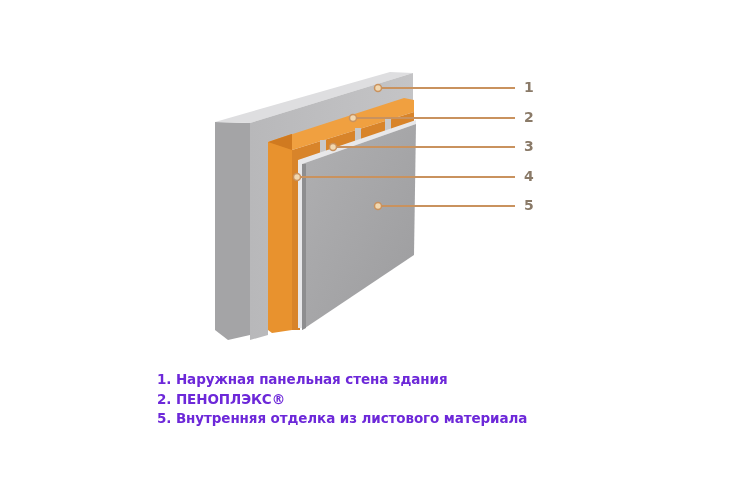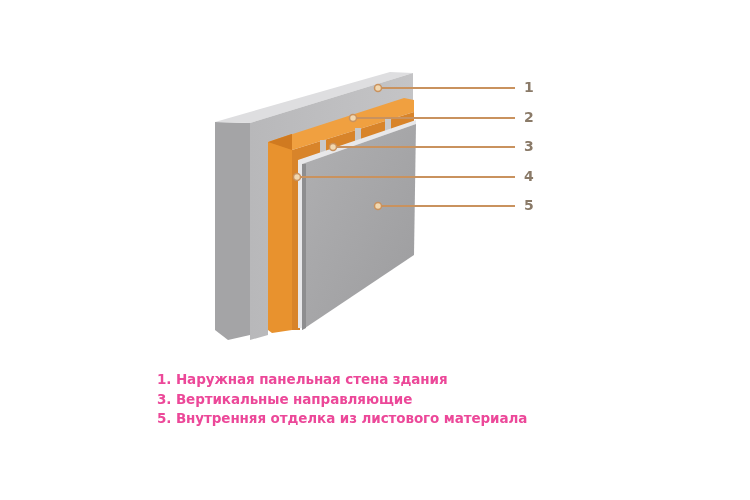--- a/index.html
+++ b/index.html
@@ -1,20 +1,20 @@
 <!DOCTYPE html>
 <html><head>
   <meta charset="utf-8">
   <style>
     html, body { margin:0; padding:0; }
     body { width:750px; height:500px; background:#ffffff; position:relative; overflow:hidden; font-family:"DejaVu Sans", sans-serif; }
     #diagram { position:absolute; left:0; top:0; width:750px; height:370px; }
     .callout-num { position:absolute; font-family:"DejaVu Sans", sans-serif; font-size:14px; color:#8a7a68; font-weight:bold; }
     #legend { position:absolute; left:157px; top:370px; }
-    .legend-item { font-family:"DejaVu Sans", sans-serif; font-weight:bold; font-size:13.5px; color:#ec4899; line-height:19.5px; white-space:nowrap; letter-spacing:-0.1px; }
+    .legend-item { font-family:"DejaVu Sans", sans-serif; font-weight:bold; font-size:13.5px; color:#6d28d9; line-height:19.5px; white-space:nowrap; letter-spacing:-0.1px; }
   </style>
 </head>
 <body>
 
 <div id="diagram">
   <svg width="750" height="370" viewBox="0 0 750 370">
     <defs>
       <linearGradient id="gFront" x1="0" y1="0" x2="1" y2="0">
         <stop offset="0" stop-color="#b8b8ba"></stop>
         <stop offset="1" stop-color="#c4c4c6"></stop>
@@ -65,15 +65,15 @@
 
   <span class="callout-num" style="left:524px;top:79px;">1</span>
   <span class="callout-num" style="left:524px;top:109px;">2</span>
   <span class="callout-num" style="left:524px;top:138px;">3</span>
   <span class="callout-num" style="left:524px;top:168px;">4</span>
   <span class="callout-num" style="left:524px;top:197px;">5</span>
 </div>
 
 <div id="legend">
   <div class="legend-item">1. Наружная панельная стена здания</div>
-  <div class="legend-item">3. Вертикальные направляющие</div>
+  <div class="legend-item">2. ПЕНОПЛЭКС®</div>
   <div class="legend-item">5. Внутренняя отделка из листового материала</div>
 </div>
 
 </body></html>

